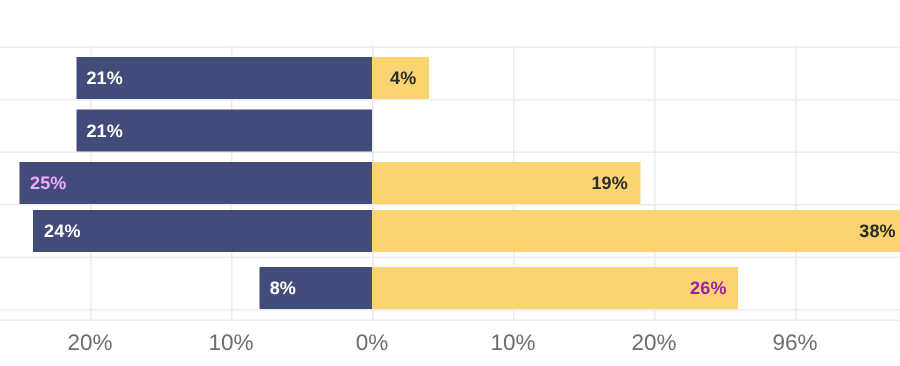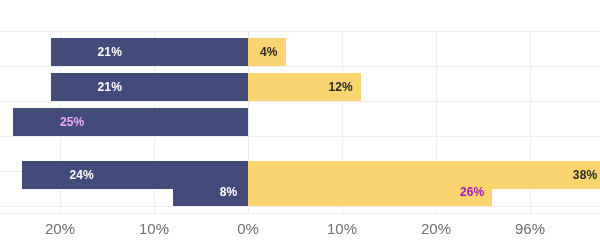--- a/index.html
+++ b/index.html
@@ -62,21 +62,20 @@
     position: absolute;
     top: 0;
     height: 28px;
     box-sizing: border-box;
     display: flex;
     align-items: center;
     overflow: hidden;
   }
   .bar-left {
     justify-content: flex-start;
-    padding-left: 40px;
   }
   .bar-right {
     justify-content: flex-end;
   }
 
   .bar-value {
     font-size: 12px;
     font-weight: bold;
     white-space: nowrap;
     letter-spacing: 0.1px;
@@ -134,30 +133,30 @@
             <span class="bar-value" style="color: rgb(255, 255, 255);">21%</span>
           </div>
           <div class="bar bar-right" style="left: 248px; width: 37.6px; height: 28px; background: rgb(250, 212, 112);">
             <span class="bar-value" style="color: rgb(43, 43, 43);">4%</span>
           </div>
         </div>
         <div class="bar-row" style="top: 73px;">
           <div class="bar bar-left" style="left: 50.6px; width: 197.4px; height: 28px; background: rgb(67, 75, 122);">
             <span class="bar-value" style="color: rgb(255, 255, 255);">21%</span>
           </div>
-          <div class="bar bar-right" style="left: 248px; width: 112.8px; height: 28px; background: rgb(250, 212, 112);">
-            <span class="bar-value" style="color: rgb(43, 43, 43);">12%</span>
-          </div>
         </div>
         <div class="bar-row" style="top: 108px;">
           <div class="bar bar-left" style="left: 13px; width: 235px; height: 28px; background: rgb(67, 75, 122);">
             <span class="bar-value" style="color: #f0abfc;">25%</span>
           </div>
+          <div class="bar bar-right" style="left: 248px; width: 178.6px; height: 28px; background: rgb(250, 212, 112);">
+            <span class="bar-value" style="color: rgb(43, 43, 43);">19%</span>
+          </div>
         </div>
-        <div class="bar-row" style="top: 161px;">
+        <div class="bar-row" style="top: 140px;">
           <div class="bar bar-left" style="left: 22.4px; width: 225.6px; height: 28px; background: rgb(67, 75, 122);">
             <span class="bar-value" style="color: rgb(255, 255, 255);">24%</span>
           </div>
           <div class="bar bar-right" style="left: 248px; width: 357.2px; height: 28px; background: rgb(250, 212, 112);">
             <span class="bar-value" style="color: rgb(43, 43, 43);">38%</span>
           </div>
         </div>
         <div class="bar-row" style="top: 178px;">
           <div class="bar bar-left" style="left: 172.8px; width: 75.2px; height: 28px; background: rgb(67, 75, 122);">
             <span class="bar-value" style="color: rgb(255, 255, 255);">8%</span>

